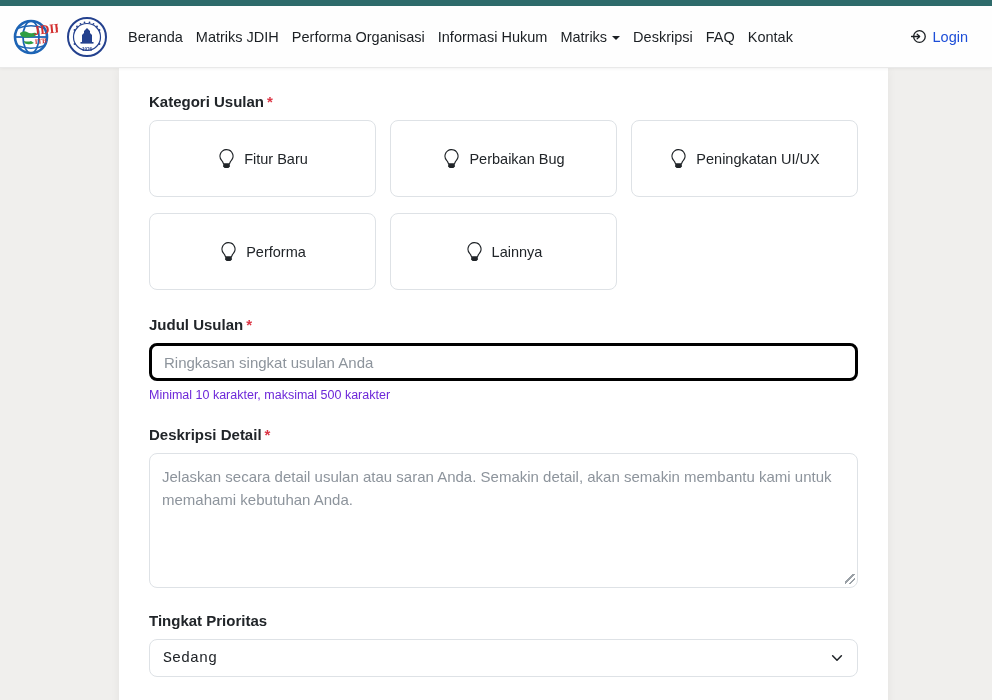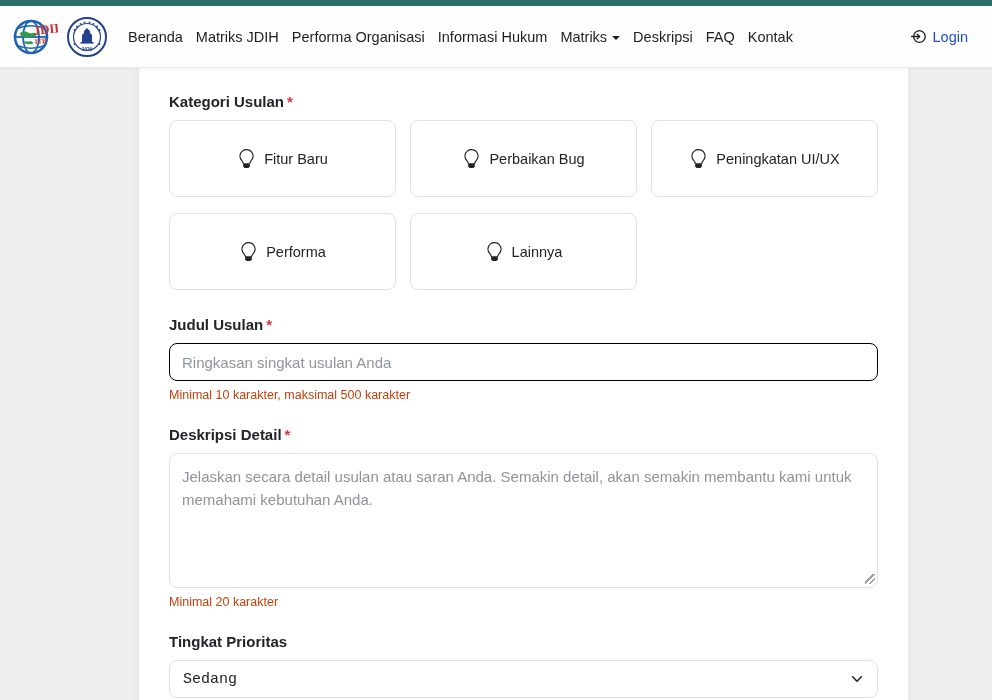--- a/index.html
+++ b/index.html
@@ -55,21 +55,21 @@
     align-items: center;
     gap: 7px;
     font-size: 14.5px;
     color: #1d4ed8;
     text-decoration: none;
     cursor: pointer;
   }
   .login-link svg { display: block; }
 
   
-  .page-body { height: 632px; padding-left: 20px; }
+  .page-body { height: 632px; }
   .content-card {
     margin-left: 119px;
     width: 769px;
     min-height: 632px;
     background: #ffffff;
     box-shadow: 0 0 10px rgba(0,0,0,0.05);
     padding: 25px 30px 30px 30px;
   }
 
   
@@ -100,33 +100,33 @@
     gap: 8px;
     cursor: pointer;
   }
   .category-card svg { display: block; color: #212529; }
   .category-card .cat-label { font-size: 14.5px; color: #212529; }
 
   .form-group { margin-bottom: 24px; }
   .text-input {
     width: 100%;
     height: 38px;
-    border: 1px solid #000000;
+    border: 3px solid #000000;
     border-radius: 8px;
     padding: 0 12px;
     font-size: 15px;
     font-family: "Liberation Sans", sans-serif;
     color: #212529;
     outline: none;
     background: #fff;
   }
   .text-input::placeholder, .text-area::placeholder { color: #8d949c; opacity: 1; }
   .helper-text {
     font-size: 12.5px;
-    color: #c2410c;
+    color: #6d28d9;
     margin-top: 7px;
   }
   .textarea-wrap { position: relative; }
   .text-area {
     width: 100%;
     height: 135px;
     border: 1px solid #dee2e6;
     border-radius: 8px;
     padding: 11px 12px;
     font-size: 15px;
@@ -297,21 +297,20 @@
     </div>
 
     <div class="form-group">
       <label class="form-label">
         <span>Deskripsi Detail</span><span class="required-mark">*</span>
       </label>
       <div class="textarea-wrap">
         <textarea class="text-area" placeholder="Jelaskan secara detail usulan atau saran Anda. Semakin detail, akan semakin membantu kami untuk memahami kebutuhan Anda." style=""></textarea>
         <span class="resize-grip"></span>
       </div>
-      <div class="helper-text">Minimal 20 karakter</div>
     </div>
 
     <div class="form-group">
       <label class="form-label">Tingkat Prioritas</label>
       <div class="select-box">
         <span>Sedang</span>
         <span>
           <svg width="14" height="14" viewBox="0 0 16 16" fill="none" stroke="currentColor" stroke-width="1.8" stroke-linecap="round" stroke-linejoin="round">
               <path d="M3 5.5 L8 10.5 L13 5.5"></path>
             </svg>

